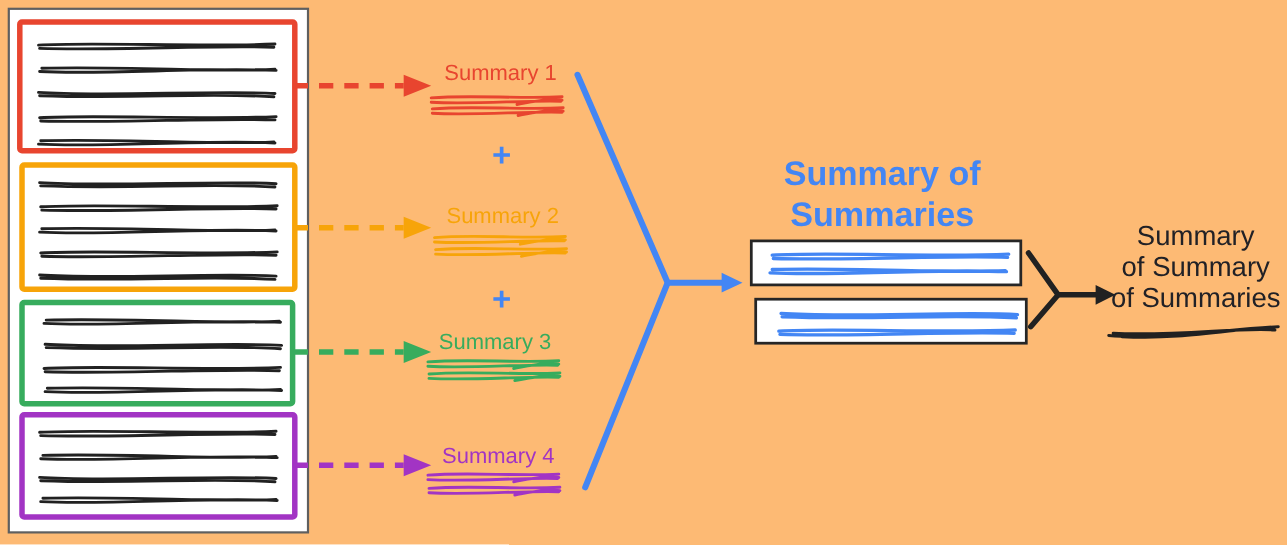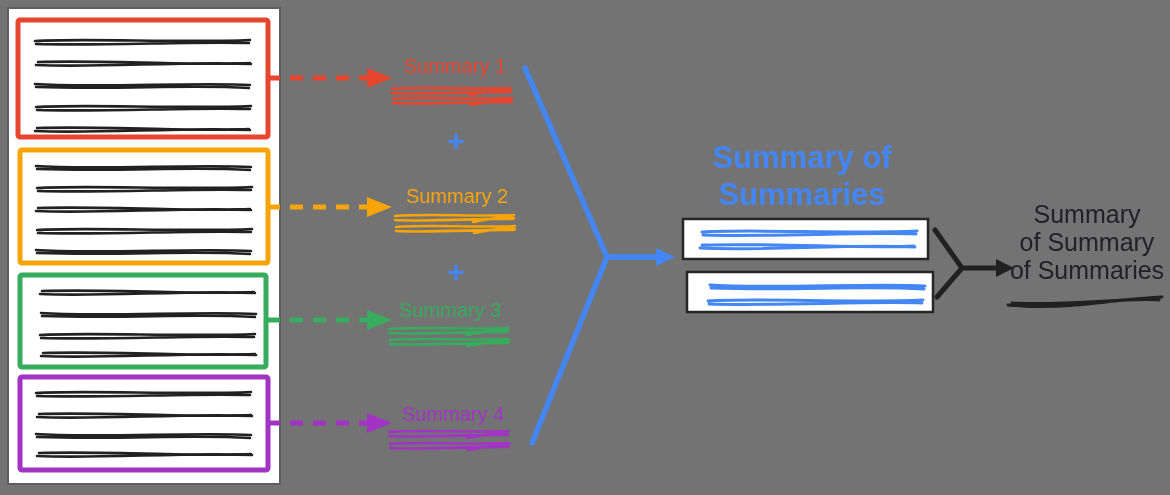--- a/index.html
+++ b/index.html
@@ -5,21 +5,21 @@
   html, body {
     margin: 0;
     padding: 0;
     background: #ffffff;
     font-family: "Liberation Sans", sans-serif;
   }
   .stage {
     position: relative;
     width: 1170px;
     height: 495px;
-    background: #737373;
+    background: #fdba74;
     overflow: hidden;
   }
   svg { display: block; }
   .scr-group use { fill: none; }
   .sum-label {
     font-family: "Liberation Sans", sans-serif;
     font-size: 20px;
     font-weight: 500;
     text-anchor: middle;
   }

